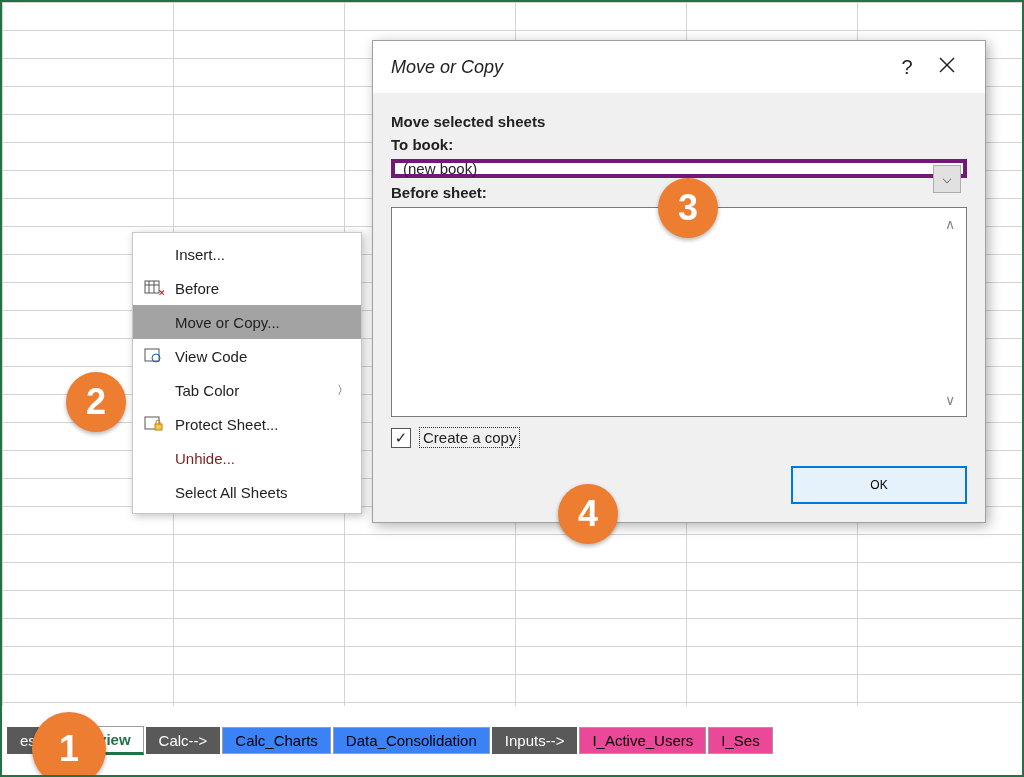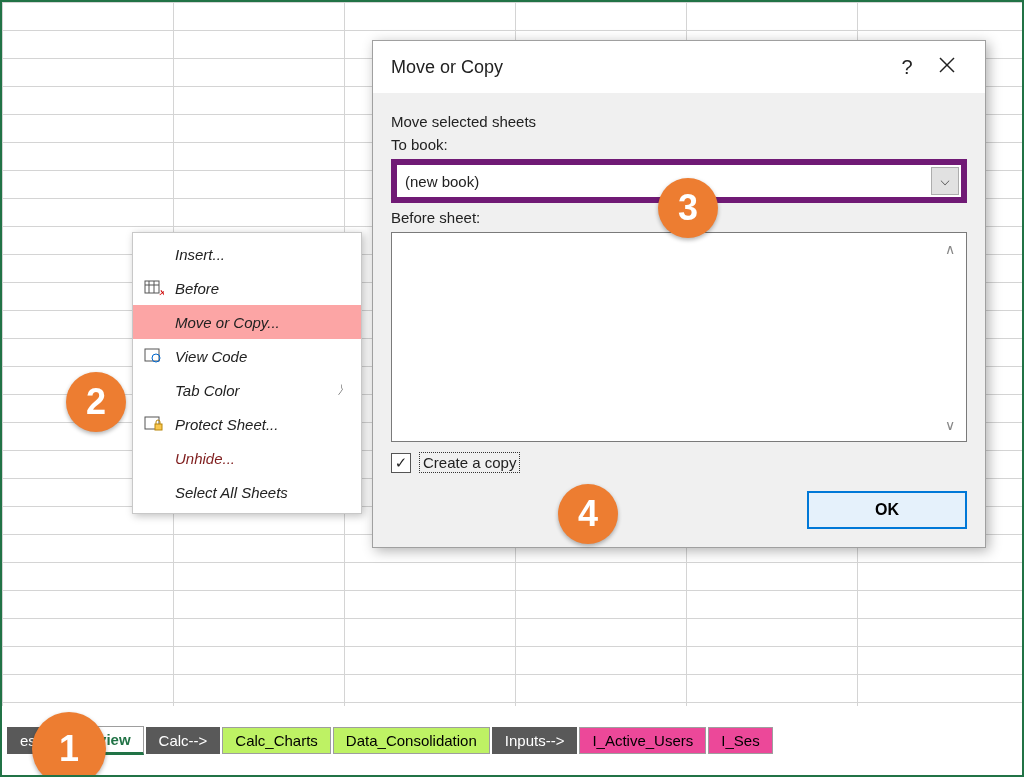--- a/index.html
+++ b/index.html
@@ -42,21 +42,21 @@
 .tab {
   padding: 4px 12px;
   border: 1px solid #9e9e9e;
   background: #ec4899;
   white-space: nowrap;
   display: flex;
   align-items: center;
   margin-right: 2px;
 }
 .tab.dark { background: #595959; color: #fff; border-color: #595959; }
-.tab.green { background: #bef264; }
+.tab.green { background: #3b82f6; }
 .tab.active {
   background: #fff;
   color: #217346;
   font-weight: 600;
   border-bottom: 3px solid #217346;
 }
 
 .context-menu {
   position: absolute;
   left: 130px;
@@ -67,24 +67,23 @@
   box-shadow: 2px 2px 8px rgba(0,0,0,0.25);
   padding: 4px 0;
 }
 .menu-item {
   display: flex;
   align-items: center;
   padding: 8px 8px 8px 10px;
   font-size: 15px;
   color: #222;
   position: relative;
-  font-style: italic;
 }
 .menu-item.disabled { color: #7f1d1d; }
-.menu-item.highlighted { background: #fca5a5; }
+.menu-item.highlighted { background: #a3a3a3; }
 .menu-item .icon {
   width: 22px;
   height: 18px;
   margin-right: 10px;
   flex-shrink: 0;
   display: inline-flex;
   align-items: center;
   justify-content: center;
 }
 .menu-item .arrow {
@@ -105,37 +104,37 @@
 .dialog-titlebar {
   height: 52px;
   background: #fff;
   display: flex;
   align-items: center;
   padding: 0 18px;
   font-size: 18px;
   color: #222;
   position: relative;
 }
-.dialog-titlebar .title { flex: 1; }
+.dialog-titlebar .title { flex: 1; font-style: italic; }
 .dialog-titlebar .help { width: 40px; text-align: center; font-size: 20px; }
 .dialog-titlebar .close {
   width: 40px;
   text-align: center;
   font-size: 18px;
 }
 .dialog-body {
   padding: 14px 18px 18px 18px;
   font-size: 15px;
   color: #222;
 }
-.dialog-body .label { margin: 6px 0 6px 0; }
+.dialog-body .label { margin: 6px 0 6px 0; font-weight: bold; }
 .combo {
   width: 100%;
-  height: 44px;
-  border: 6px solid #701a75;
+  height: 19px;
+  border: 4px solid #701a75;
   background: #fff;
   display: flex;
   align-items: center;
   padding: 0 8px;
   position: relative;
 }
 .combo .arrow-btn {
   position: absolute;
   right: 2px; top: 2px;
   width: 28px; height: 28px;
@@ -184,26 +183,25 @@
 .check-label {
   border: 1px dotted #333;
   padding: 1px 3px;
 }
 .dialog-buttons {
   display: flex;
   justify-content: flex-end;
   gap: 18px;
 }
 .dialog-buttons button {
-  width: 160px;
+  width: 176px;
   height: 38px;
-  font-size: 16px;
+  font-size: 12px;
   background: #e1e1e1;
   border: 1px solid #adadad;
-  font-weight: bold;
 }
 .dialog-buttons button.primary {
   border: 2px solid #0078d7;
   background: #e5f1fb;
 }
 
 .callout {
   position: absolute;
   width: 60px; height: 60px;
   border-radius: 50%;

